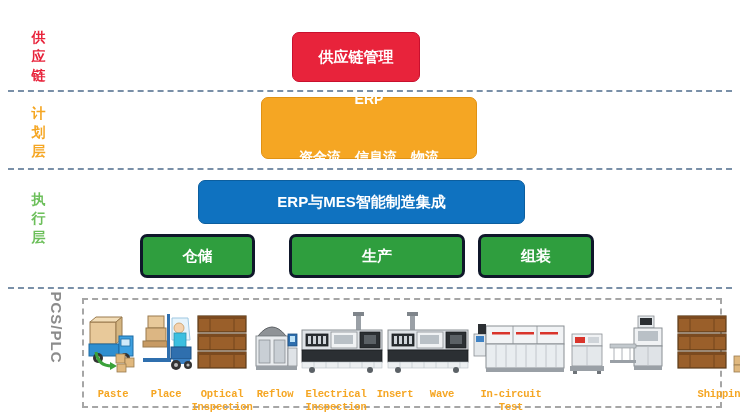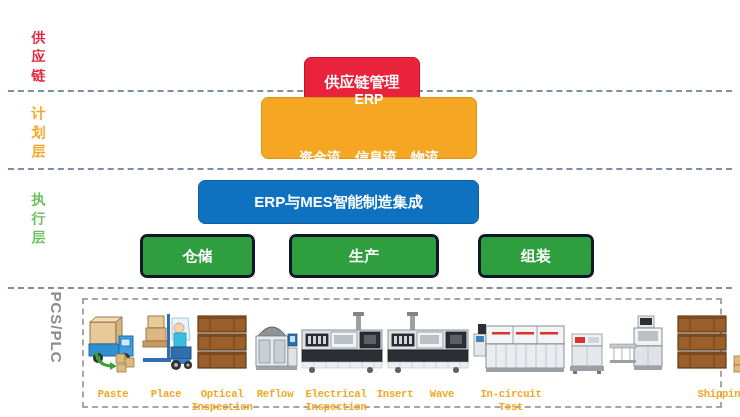--- a/index.html
+++ b/index.html
@@ -51,45 +51,44 @@
     flex-direction:column;
     align-items:center;
     justify-content:center;
     color:#ffffff;
     font-weight:700;
     text-align:center;
     border-radius:7px;
     line-height:1.3;
   }
   #box-scm{
-    left:304px;top:32px;width:116px;height:50px;
+    left:292px;top:32px;width:128px;height:50px;
     background:#e8233b;border:1px solid #c8102e;
     font-size:15px;
-    margin-top:25px;
   }
   #box-erp{
     left:261px;top:97px;width:216px;height:62px;
     background:#f5a623;border:1px solid #e09214;
     font-size:15px;
     gap:40px;
   }
   #box-erp .l1{font-size:14px;}
   #box-erp .l2{font-size:14px;}
   #box-mes{
-    left:198px;top:180px;width:281px;height:44px;
+    left:198px;top:180px;width:327px;height:44px;
     background:#0f72c0;border:1px solid #0c5e9e;
     font-size:15px;
   }
   .box-green{
     top:234px;height:44px;
     background:#2f9e3e;border:3px solid #0f172a;
     font-size:15px;
   }
   #box-wh{left:140px;width:115px;}
-  #box-prod{left:289px;width:150px;}
+  #box-prod{left:289px;width:176px;}
   #box-asm{left:478px;width:116px;}
 
   
   #pcs-area{
     position:absolute;left:82px;top:298px;width:640px;height:110px;
     border:2px dashed #a6a6a6;
     box-sizing:border-box;
   }
   #line-row{
     position:absolute;left:86px;top:302px;width:632px;height:72px;

